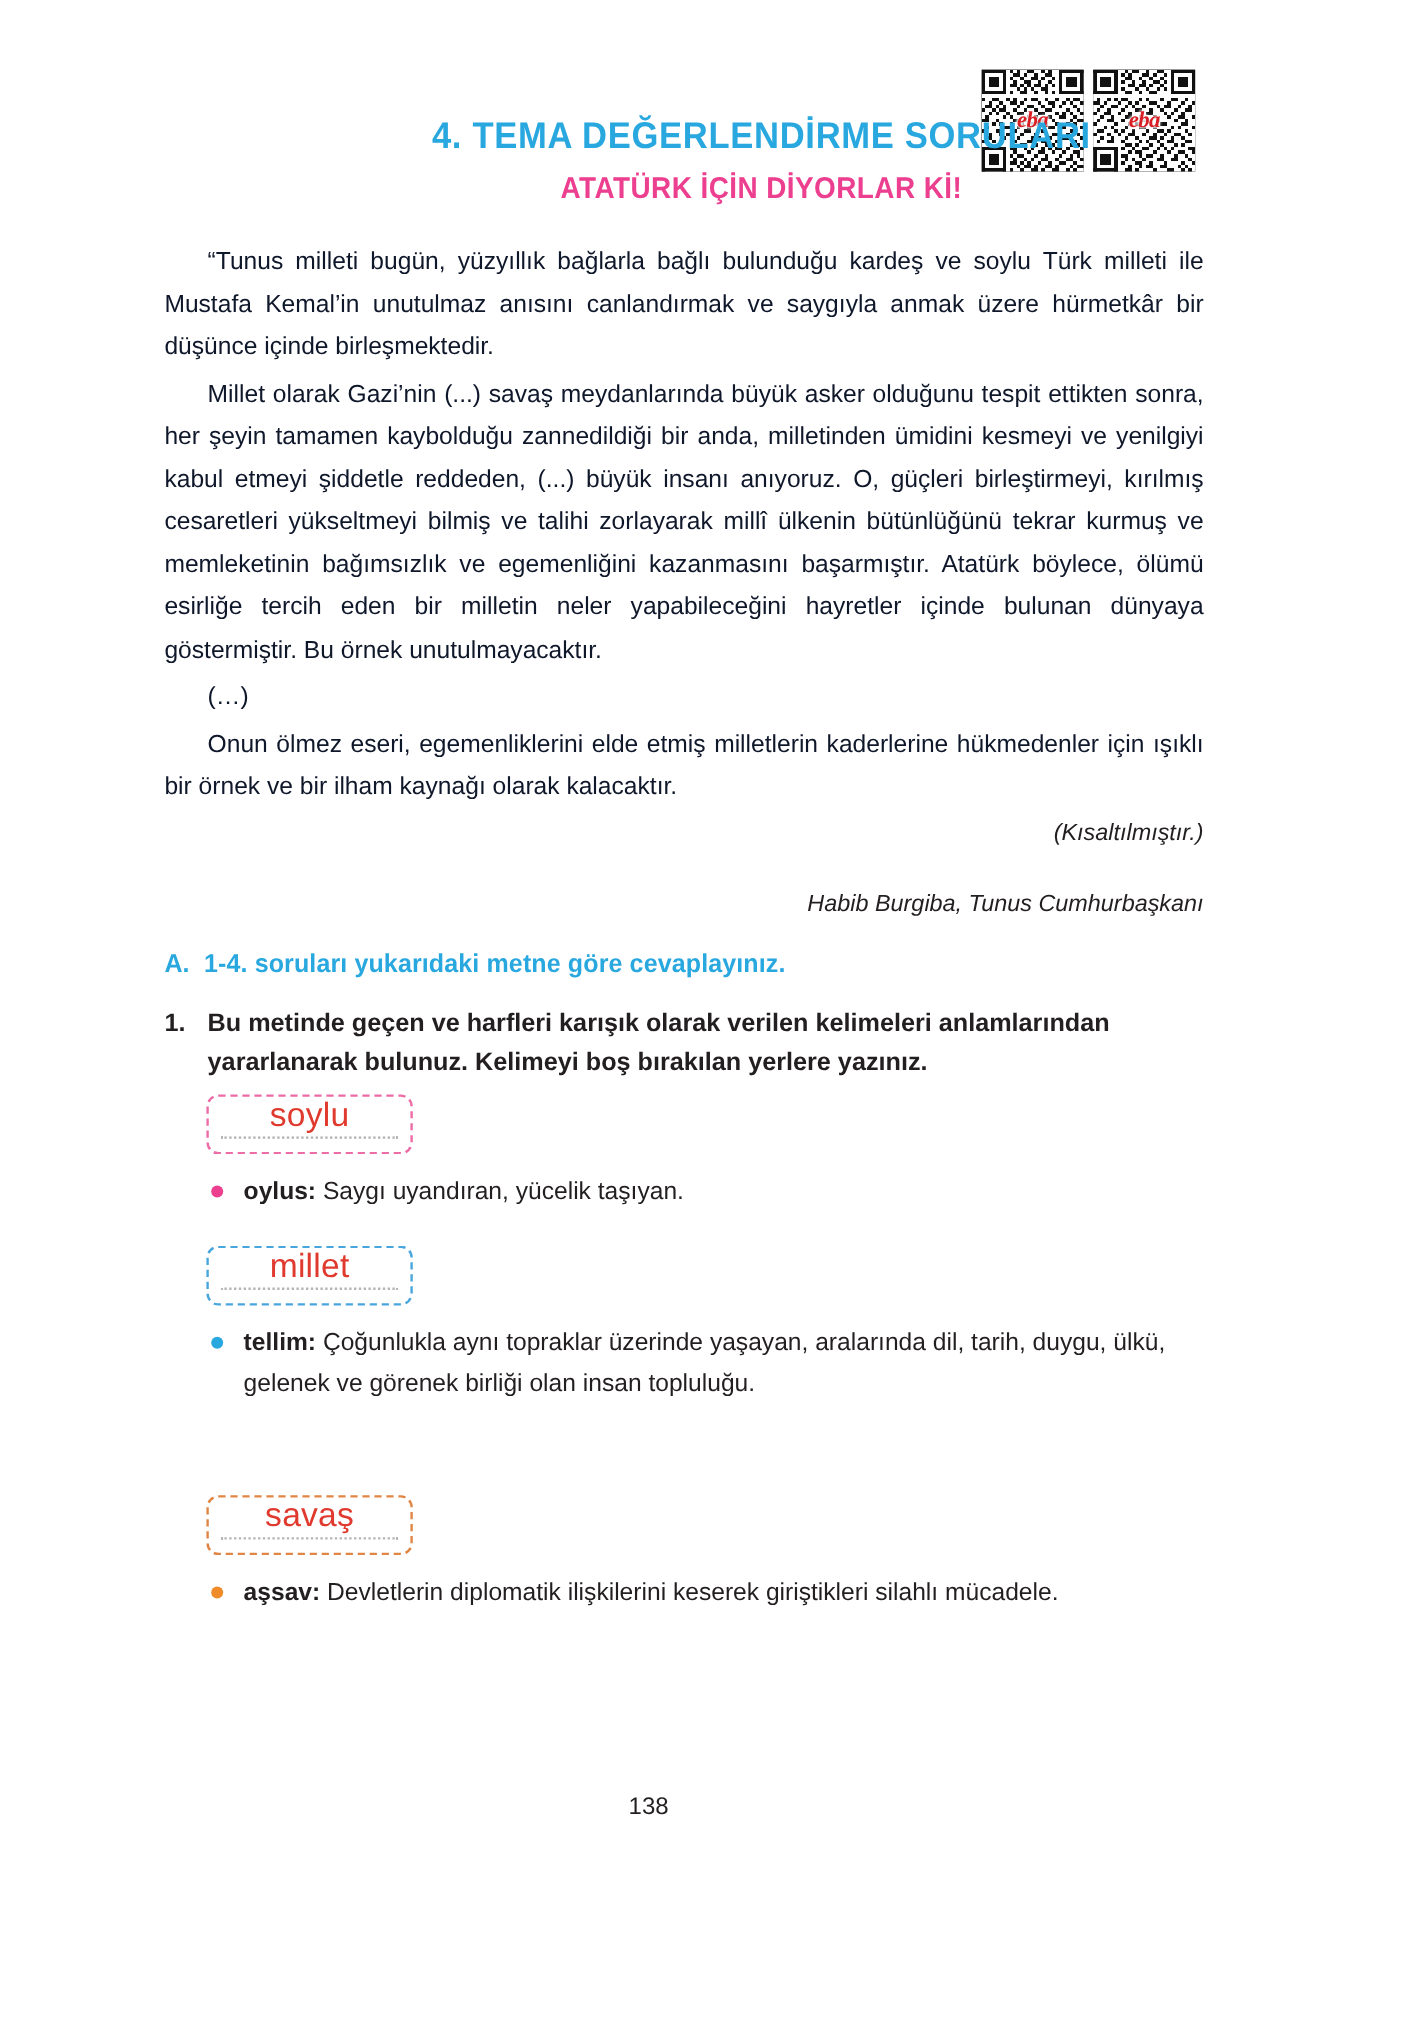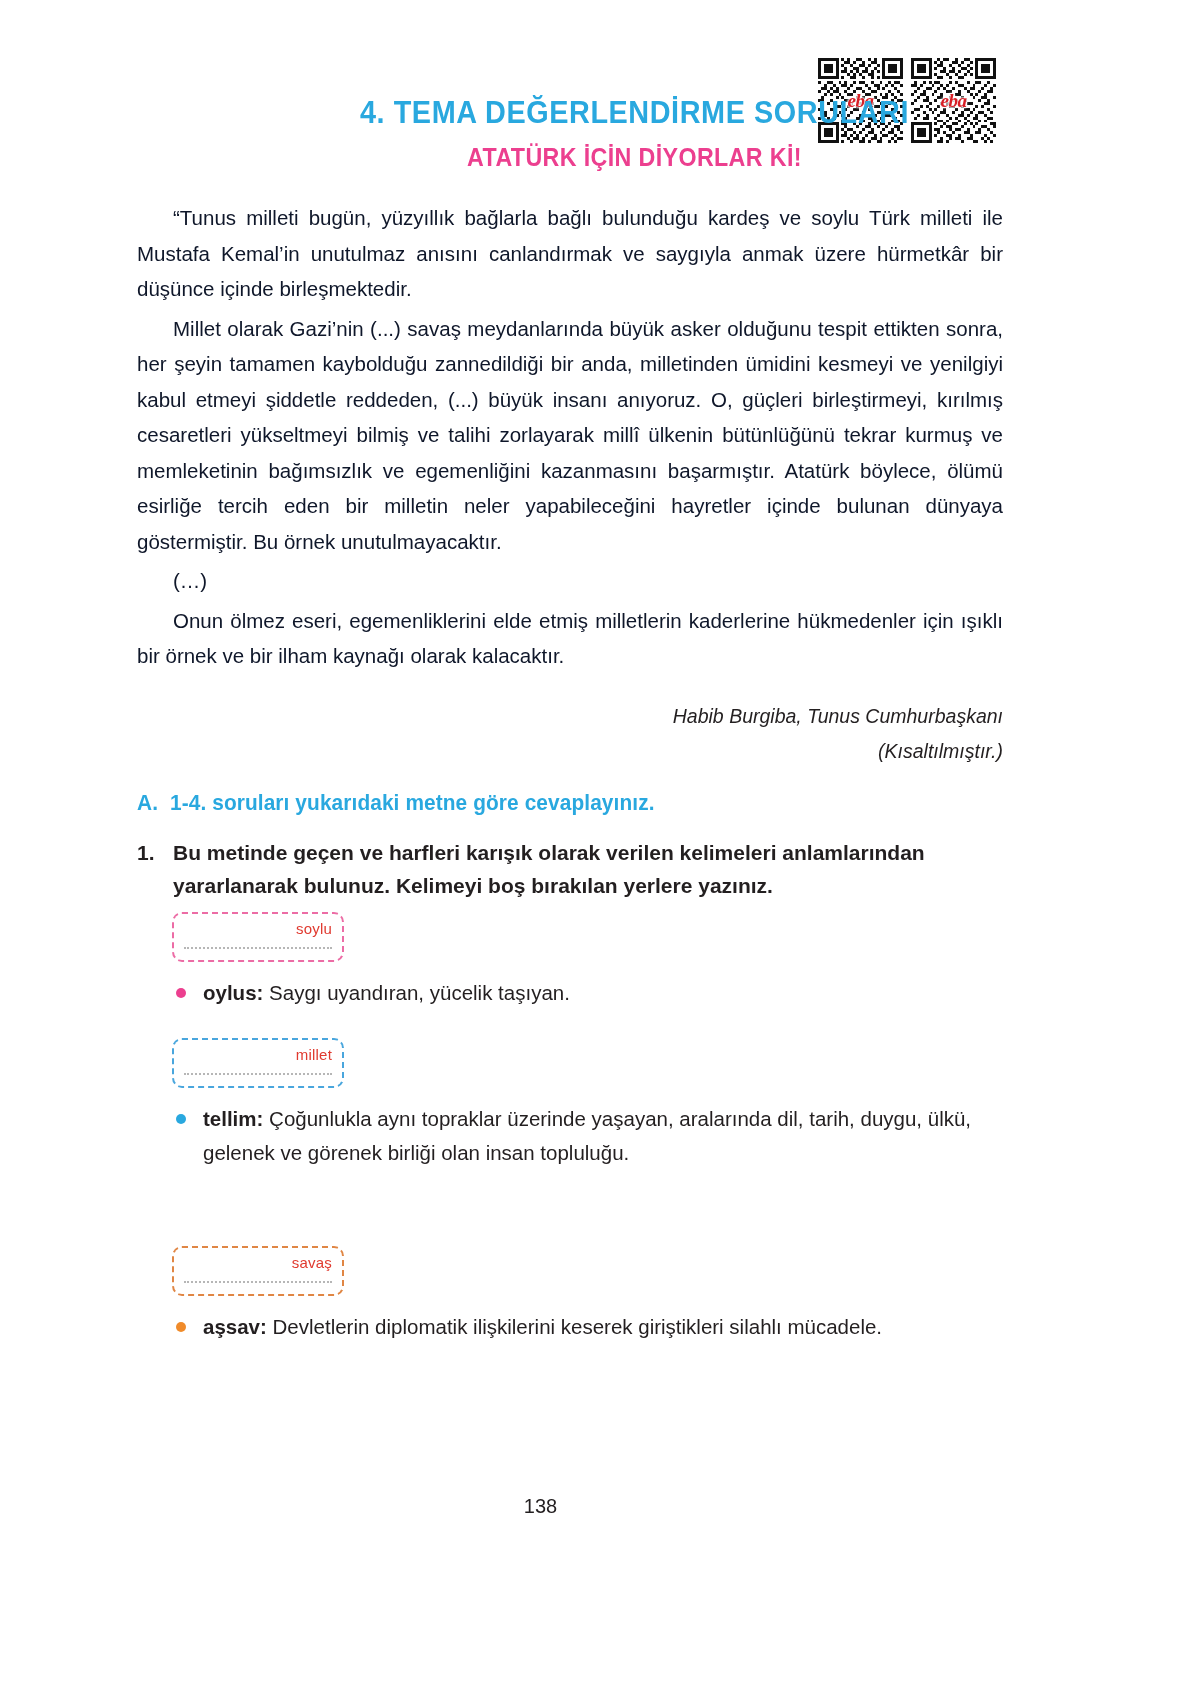--- a/index.html
+++ b/index.html
@@ -159,23 +159,23 @@
     padding: 4px 10px 0 10px;
     position: relative;
   }
   .answer-box.c-pink   { border-color: #ec6ca5; }
   .answer-box.c-blue   { border-color: #49a6dd; }
   .answer-box.c-orange { border-color: #e08644; margin-top: 48px; }
   .answer-box.c-green  { border-color: #7ab648; }
 
   .answer-word {
     font-family: "Liberation Sans", sans-serif;
-    font-size: 15px;
+    font-size: 28px;
     color: #e03a2f;
-    text-align: right;
+    text-align: center;
     line-height: 22px;
     letter-spacing: 0.2px;
   }
   .answer-rule {
     position: absolute;
     left: 10px;
     right: 10px;
     bottom: 11px;
     border-bottom: 2.5px dotted #9a9a9a;
     opacity: .72;
@@ -665,22 +665,22 @@
   <div class="header-block">
     <h1 class="main-title">4. TEMA DEĞERLENDİRME SORULARI</h1>
     <h2 class="sub-title">ATATÜRK İÇİN DİYORLAR Kİ!</h2>
   </div>
 
   <div class="content">
     <p class="para">“Tunus milleti bugün, yüzyıllık bağlarla bağlı bulunduğu kardeş ve soylu Türk milleti ile Mustafa Kemal’in unutulmaz anısını canlandırmak ve saygıyla anmak üzere hürmetkâr bir düşünce içinde birleşmektedir.</p>
     <p class="para">Millet olarak Gazi’nin (...) savaş meydanlarında büyük asker olduğunu tespit ettikten sonra, her şeyin tamamen kaybolduğu zannedildiği bir anda, milletinden ümidini kesmeyi ve yenilgiyi kabul etmeyi şiddetle reddeden, (...) büyük insanı anıyoruz. O, güçleri birleştirmeyi, kırılmış cesaretleri yükseltmeyi bilmiş ve talihi zorlayarak millî ülkenin bütünlüğünü tekrar kurmuş ve memleketinin bağımsızlık ve egemenliğini kazanmasını başarmıştır. Atatürk böylece, ölümü esirliğe tercih eden bir milletin neler yapabileceğini hayretler içinde bulunan dünyaya göstermiştir. Bu örnek unutulmayacaktır.</p>
     <p class="para">(…)</p>
     <p class="para">Onun ölmez eseri, egemenliklerini elde etmiş milletlerin kaderlerine hükmedenler için ışıklı bir örnek ve bir ilham kaynağı olarak kalacaktır.</p>
+    <p class="attrib second">(Kısaltılmıştır.)</p>
     <p class="attrib">Habib Burgiba, Tunus Cumhurbaşkanı</p>
-    <p class="attrib second">(Kısaltılmıştır.)</p>
   </div>
 
   <div class="section-a">
     <span class="letter">A.</span><span>1-4. soruları yukarıdaki metne göre cevaplayınız.</span>
   </div>
 
   <div class="question">
     <span class="q-num">1.</span>
     <span class="q-text">Bu metinde geçen ve harfleri karışık olarak verilen kelimeleri anlamlarından yararlanarak bulunuz. Kelimeyi boş bırakılan yerlere yazınız.</span>
   </div>

